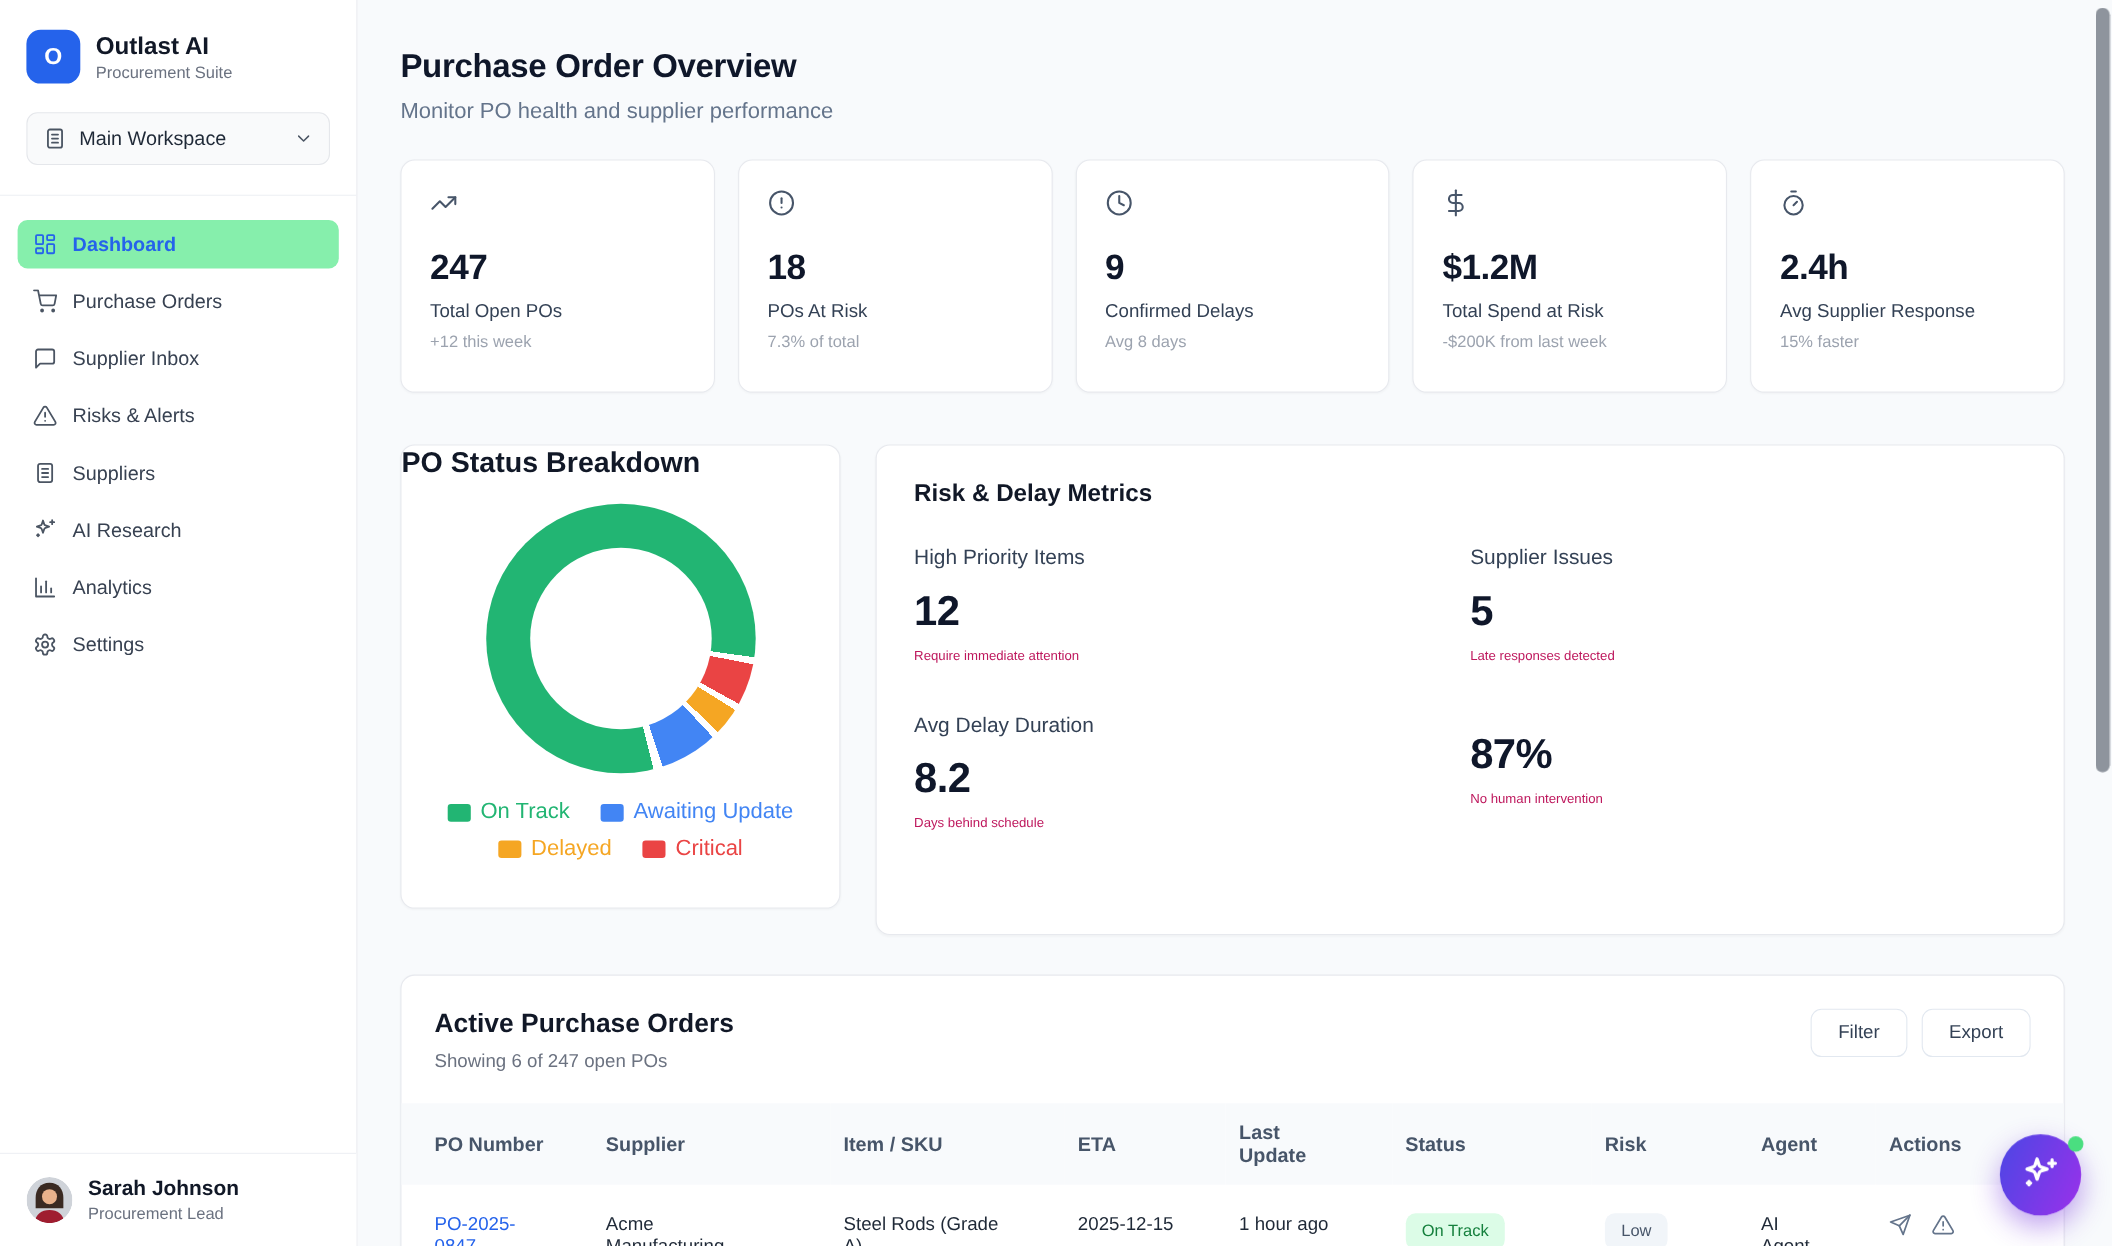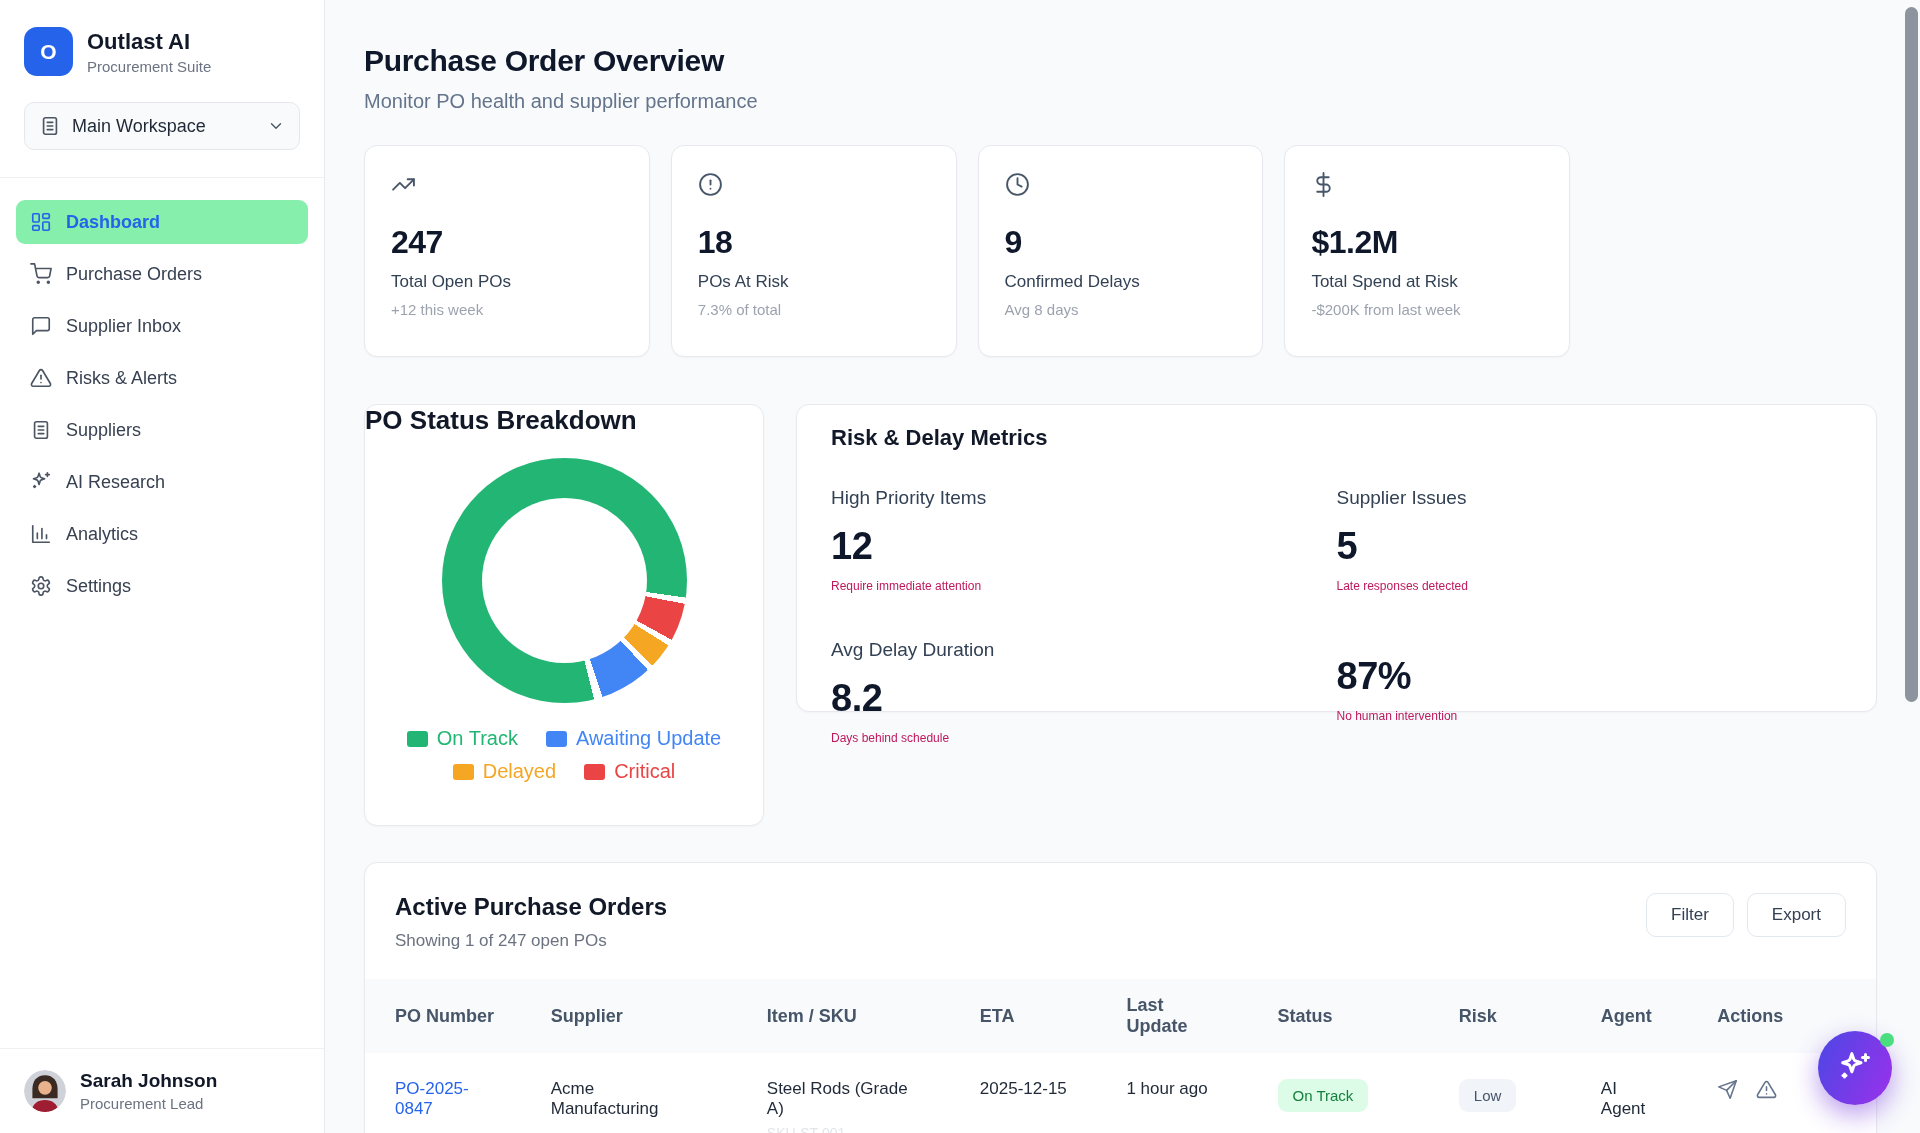--- a/index.html
+++ b/index.html
@@ -61,21 +61,21 @@
   .donut { width:245px; height:245px; border-radius:50%; margin:22px auto 0 auto;
     position:relative; }
   .donut::after { content:""; position:absolute; inset:40px; background:#fff;
     border-radius:50%; }
   .legend { margin-top:24px; display:flex; flex-direction:column; gap:10px; }
   .legend-row { display:flex; justify-content:center; gap:28px; }
   .legend-item { display:flex; align-items:center; gap:9px; }
   .swatch { width:21px; height:16px; border-radius:3px; flex:none; }
   .legend-label { font-size:20px; font-weight:500; }
 
-  .metrics-card { flex:1; height:308px; padding:20px 34px; }
+  .metrics-card { flex:1; height:446px; padding:30px 34px; }
   .metrics-title { font-size:22px; font-weight:600; color:#111827; }
   .metrics-grid { display:grid; grid-template-columns:1fr 1fr; row-gap:46px; margin-top:36px; }
   .metric-label { font-size:19px; color:#334155; }
   .metric-value { font-size:38px; font-weight:700; color:#0f172a; margin-top:16px; letter-spacing:-.5px; }
   .metric-sub { font-size:12px; color:#be185d; margin-top:11px; }
 
   .orders-card { margin-top:36px; padding-top:30px; }
   .orders-head { display:flex; align-items:flex-start; padding:0 30px; }
   .orders-title { font-size:24px; font-weight:600; color:#111827; }
   .orders-subtitle { font-size:17px; color:#6b7280; margin-top:10px; }
@@ -267,20 +267,30 @@
     </div>
     <div class="kpi-card">
       <svg class="ic" viewBox="0 0 24 24">
           <line x1="12" y1="1" x2="12" y2="23"></line>
           <path d="M17 5H9.5a3.5 3.5 0 0 0 0 7h5a3.5 3.5 0 0 1 0 7H6"></path>
         </svg>
       <div class="kpi-value">$1.2M</div>
       <div class="kpi-label">Total Spend at Risk</div>
       <div class="kpi-sub">-$200K from last week</div>
     </div>
+    <div class="kpi-card">
+      <svg class="ic" viewBox="0 0 24 24">
+          <line x1="10" y1="2" x2="14" y2="2"></line>
+          <line x1="12" y1="14" x2="15" y2="11"></line>
+          <circle cx="12" cy="14" r="8"></circle>
+        </svg>
+      <div class="kpi-value">2.4h</div>
+      <div class="kpi-label">Avg Supplier Response</div>
+      <div class="kpi-sub">15% faster</div>
+    </div>
   </section>
 
   <section class="mid-row">
     <div class="card status-card">
       <div class="status-title">PO Status Breakdown</div>
       <div class="donut" id="donut" style="background: conic-gradient(rgb(34, 181, 115) 0deg, rgb(34, 181, 115) 98deg, rgb(255, 255, 255) 98deg, rgb(255, 255, 255) 101deg, rgb(234, 68, 68) 101deg, rgb(234, 68, 68) 119deg, rgb(255, 255, 255) 119deg, rgb(255, 255, 255) 122deg, rgb(245, 166, 35) 122deg, rgb(245, 166, 35) 134deg, rgb(255, 255, 255) 134deg, rgb(255, 255, 255) 137deg, rgb(66, 133, 244) 137deg, rgb(66, 133, 244) 162deg, rgb(255, 255, 255) 162deg, rgb(255, 255, 255) 166deg, rgb(34, 181, 115) 166deg, rgb(34, 181, 115) 360deg);"></div>
       <div class="legend">
         <div class="legend-row">
           <span class="legend-item">
             <span class="swatch" style="background: rgb(34, 181, 115);"></span>
@@ -327,21 +337,21 @@
           <div class="metric-sub">No human intervention</div>
         </div>
       </div>
     </div>
   </section>
 
   <section class="card orders-card">
     <div class="orders-head">
       <div>
         <div class="orders-title">Active Purchase Orders</div>
-        <div class="orders-subtitle">Showing 1 of 247 open POs</div>
+        <div class="orders-subtitle">Showing 6 of 247 open POs</div>
       </div>
       <div class="orders-actions">
         <button class="btn">Filter</button>
         <button class="btn">Export</button>
       </div>
     </div>
 
     <table class="orders">
       <colgroup>
         <col style="width:11.5%">

